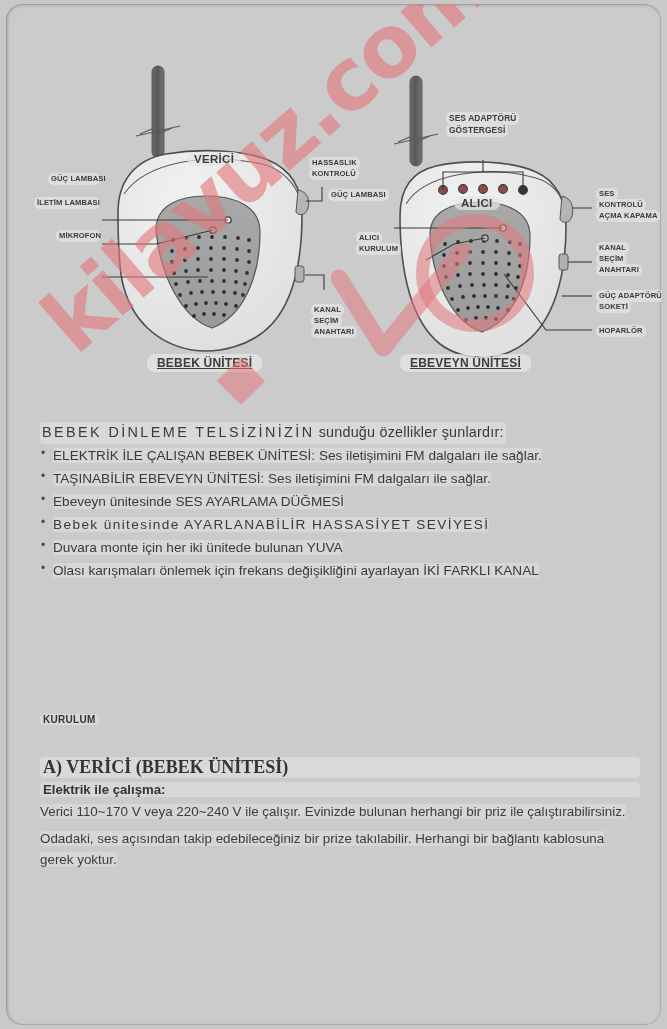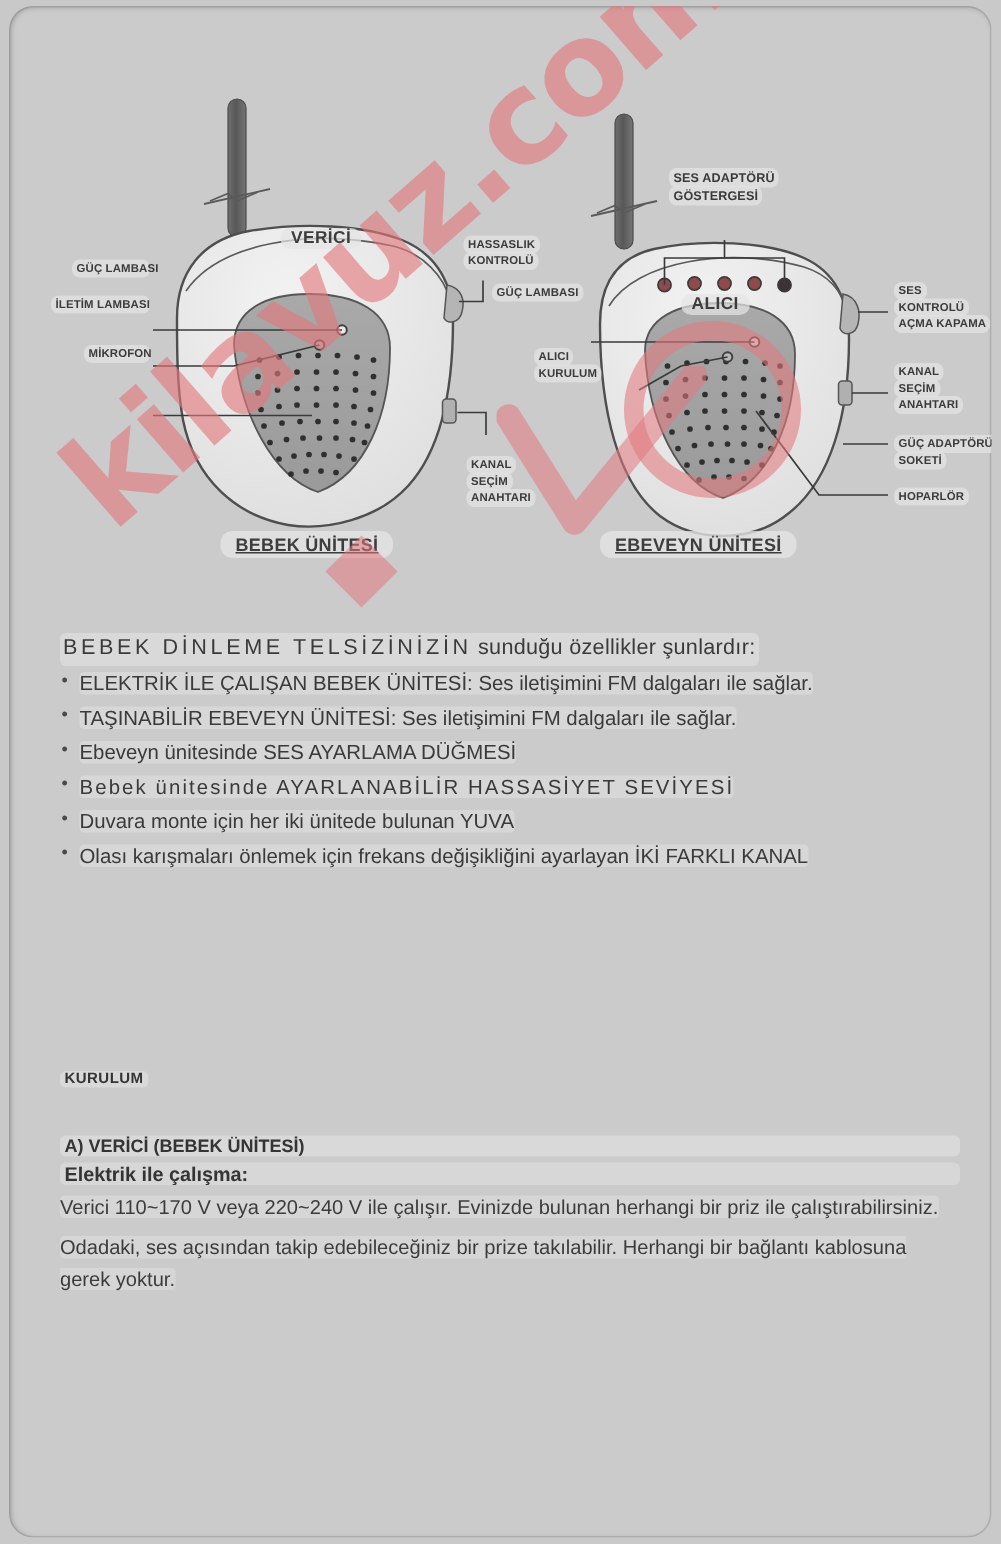--- a/index.html
+++ b/index.html
@@ -175,27 +175,28 @@
     font-weight: 700;
     letter-spacing: .3px;
     background: rgba(226,226,226,0.6);
     border-radius: 4px;
     display: inline-block;
     padding: 0 3px;
     color: #343434;
   }
   .sub-title {
     margin-top: 30px;
-    font-size: 12px;
+    font-size: 18px;
     font-weight: 700;
     color: #343434;
     background: rgba(226,226,226,0.6);
     border-radius: 4px;
     display: inline-block;
     padding: 0 3px;
+    font-family: Liberation Serif, serif;
   }
   .sub-title2 {
     margin-top: 4px;
     font-size: 13.2px;
     font-weight: 700;
     color: #343434;
     background: rgba(226,226,226,0.55);
     border-radius: 4px;
     display: inline-block;
     padding: 0 3px;

